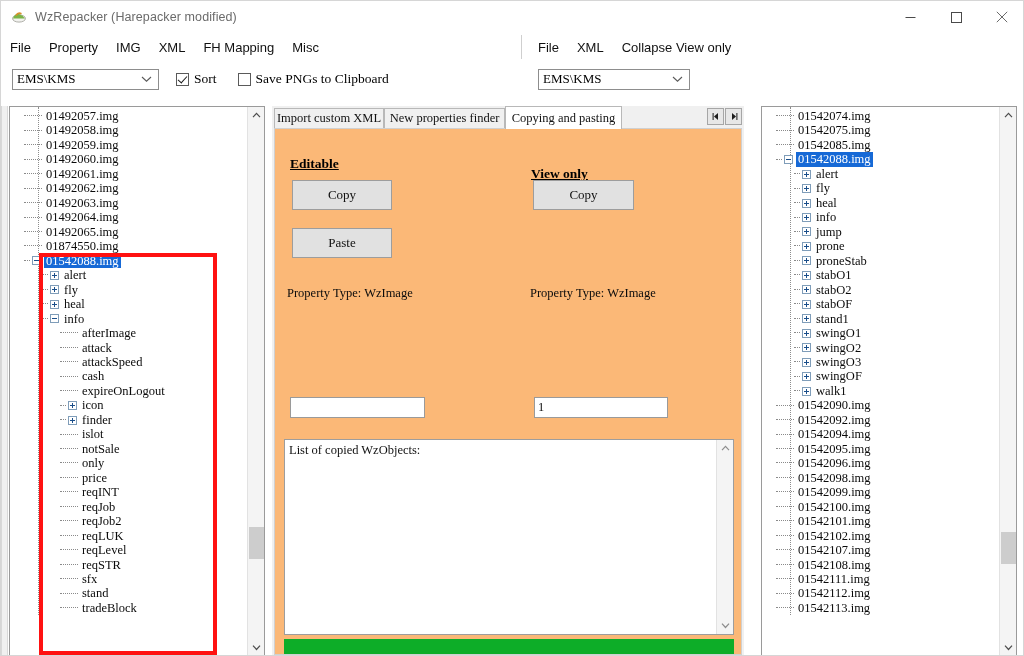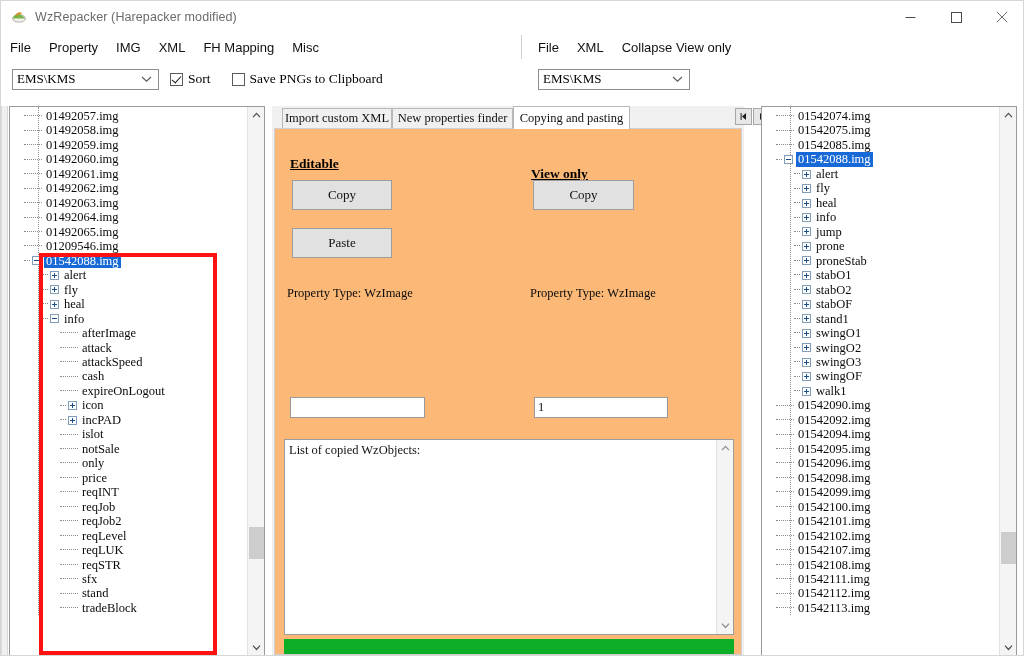--- a/index.html
+++ b/index.html
@@ -127,21 +127,21 @@
   .combo-left { margin-left: 11px; width: 147px; }
   .combo-right { margin-left: 9px; width: 152px; }
   .combo .chev {
     position: absolute;
     right: 6px; top: 50%;
     transform: translateY(-50%);
   }
   .chk-wrap {
     display: flex;
     align-items: center;
-    margin-left: 11px;
+    margin-left: 17px;
     font-family: "Liberation Serif", serif;
     font-size: 13.5px;
     color: #000;
   }
   .chk-wrap.second { margin-left: 21px; }
   .chkbox {
     width: 13px; height: 13px;
     border: 1px solid #5a5a5a;
     background: #fff;
     box-sizing: border-box;
@@ -281,22 +281,22 @@
 
   
   #center-panel {
     position: absolute;
     left: 271px; top: 105px;
     width: 472px; height: 551px;
     background: #f0f0f0;
   }
   .tabstrip {
     position: absolute;
-    left: 8px; top: 0;
-    width: 472px; height: 22px; padding-left: 20px;
+    left: 0; top: 0;
+    width: 472px; height: 22px;
   }
   .tab {
     position: absolute;
     top: 2px;
     height: 20px;
     background: #f0f0f0;
     border: 1px solid #b8b8b8;
     border-bottom: none;
     box-sizing: border-box;
     font-family: "Liberation Serif", serif;
@@ -555,21 +555,21 @@
             <span class="tree-label">01492064.img</span>
           </div>
           <div class="tree-row">
             <span class="tw-ind" style="width: 14px;"></span>
             <span class="tw-dash" style="width: 18px;"></span>
             <span class="tree-label">01492065.img</span>
           </div>
           <div class="tree-row">
             <span class="tw-ind" style="width: 14px;"></span>
             <span class="tw-dash" style="width: 18px;"></span>
-            <span class="tree-label">01209546.img</span>
+            <span class="tree-label">01874550.img</span>
           </div>
           <div class="tree-row selected">
             <span class="tw-ind" style="width: 14px;"></span>
             <span class="tw-dash" style="width: 6px;"></span>
             <span class="tw-exp"></span>
             <span class="tree-label">01542088.img</span>
           </div>
           <div class="tree-row">
             <span class="tw-ind" style="width: 32px;"></span>
             <span class="tw-dash" style="width: 6px;"></span>
@@ -622,21 +622,21 @@
           <div class="tree-row">
             <span class="tw-ind" style="width: 50px;"></span>
             <span class="tw-dash" style="width: 6px;"></span>
             <span class="tw-exp plus"></span>
             <span class="tree-label">icon</span>
           </div>
           <div class="tree-row">
             <span class="tw-ind" style="width: 50px;"></span>
             <span class="tw-dash" style="width: 6px;"></span>
             <span class="tw-exp plus"></span>
-            <span class="tree-label">incPAD</span>
+            <span class="tree-label">finder</span>
           </div>
           <div class="tree-row">
             <span class="tw-ind" style="width: 50px;"></span>
             <span class="tw-dash" style="width: 18px;"></span>
             <span class="tree-label">islot</span>
           </div>
           <div class="tree-row">
             <span class="tw-ind" style="width: 50px;"></span>
             <span class="tw-dash" style="width: 18px;"></span>
             <span class="tree-label">notSale</span>
@@ -662,26 +662,26 @@
             <span class="tree-label">reqJob</span>
           </div>
           <div class="tree-row">
             <span class="tw-ind" style="width: 50px;"></span>
             <span class="tw-dash" style="width: 18px;"></span>
             <span class="tree-label">reqJob2</span>
           </div>
           <div class="tree-row">
             <span class="tw-ind" style="width: 50px;"></span>
             <span class="tw-dash" style="width: 18px;"></span>
+            <span class="tree-label">reqLUK</span>
+          </div>
+          <div class="tree-row">
+            <span class="tw-ind" style="width: 50px;"></span>
+            <span class="tw-dash" style="width: 18px;"></span>
             <span class="tree-label">reqLevel</span>
-          </div>
-          <div class="tree-row">
-            <span class="tw-ind" style="width: 50px;"></span>
-            <span class="tw-dash" style="width: 18px;"></span>
-            <span class="tree-label">reqLUK</span>
           </div>
           <div class="tree-row">
             <span class="tw-ind" style="width: 50px;"></span>
             <span class="tw-dash" style="width: 18px;"></span>
             <span class="tree-label">reqSTR</span>
           </div>
           <div class="tree-row">
             <span class="tw-ind" style="width: 50px;"></span>
             <span class="tw-dash" style="width: 18px;"></span>
             <span class="tree-label">sfx</span>

